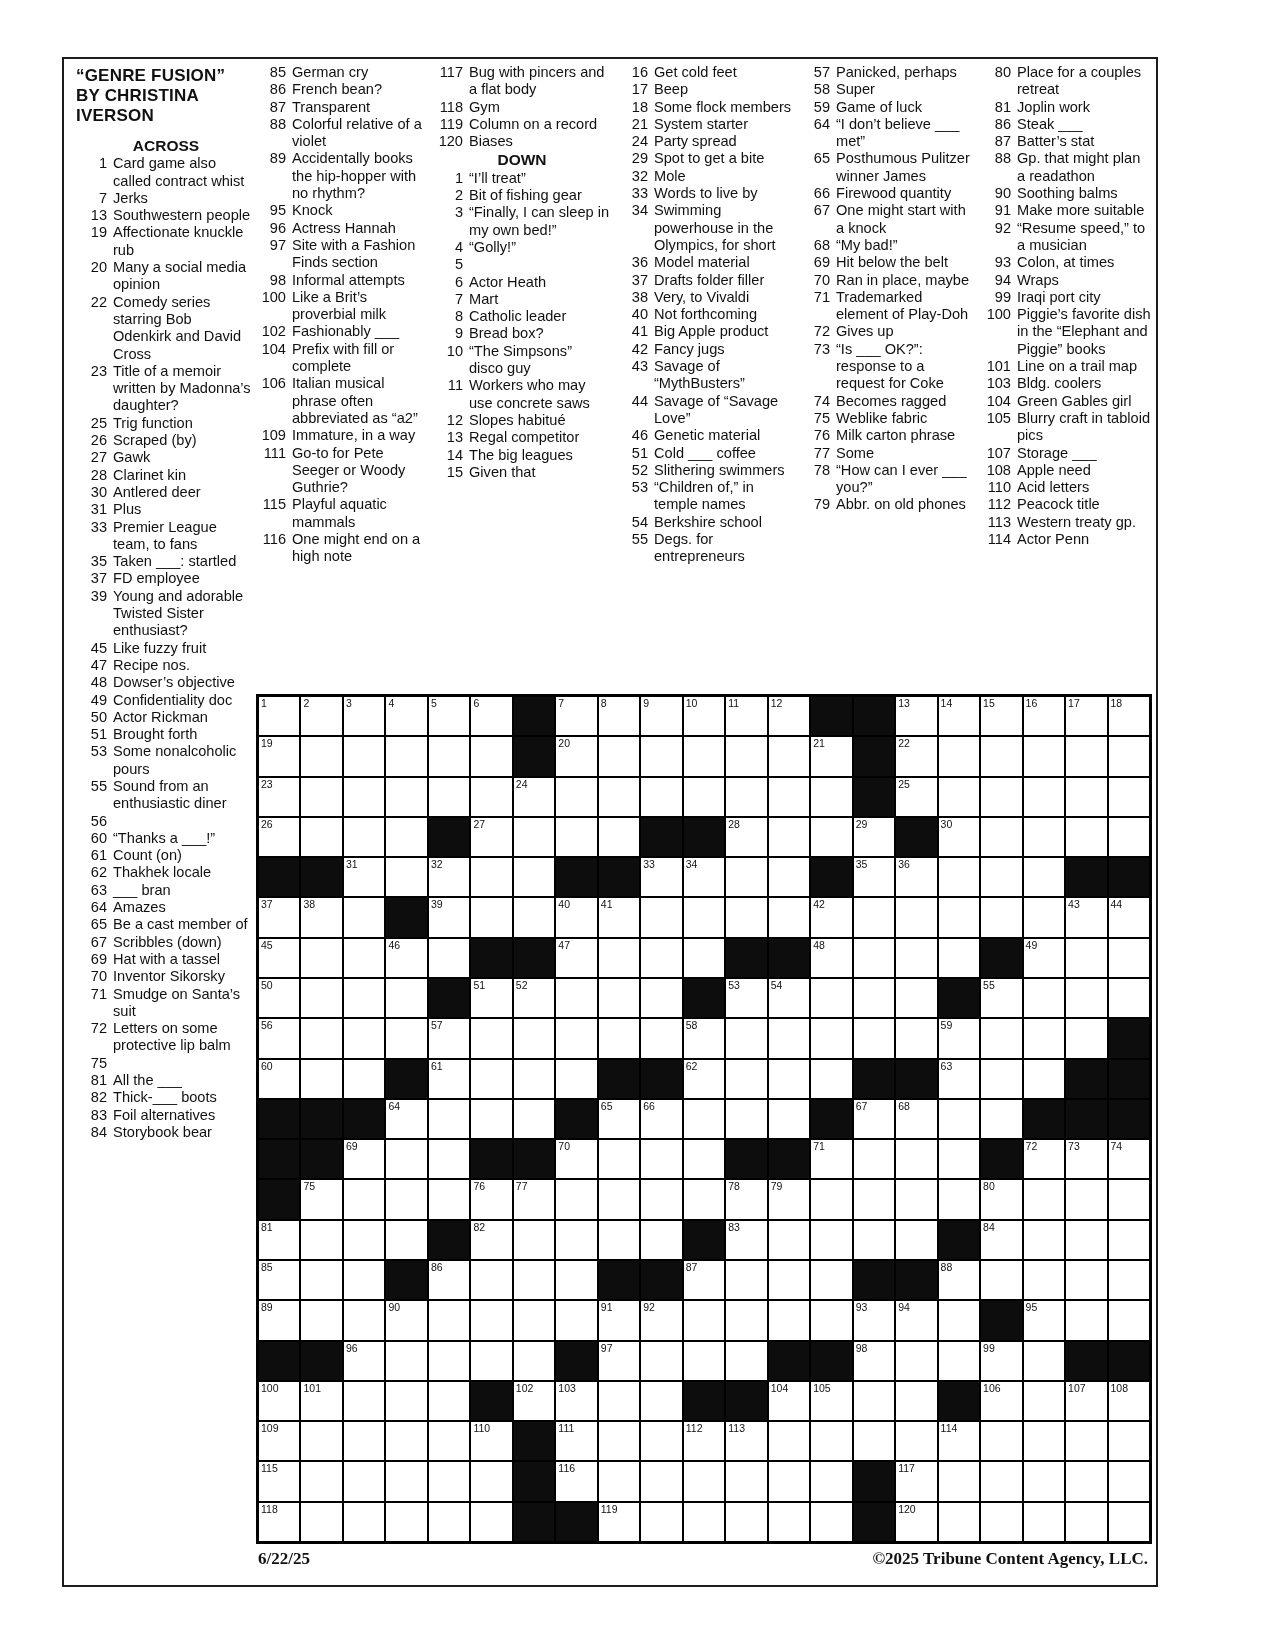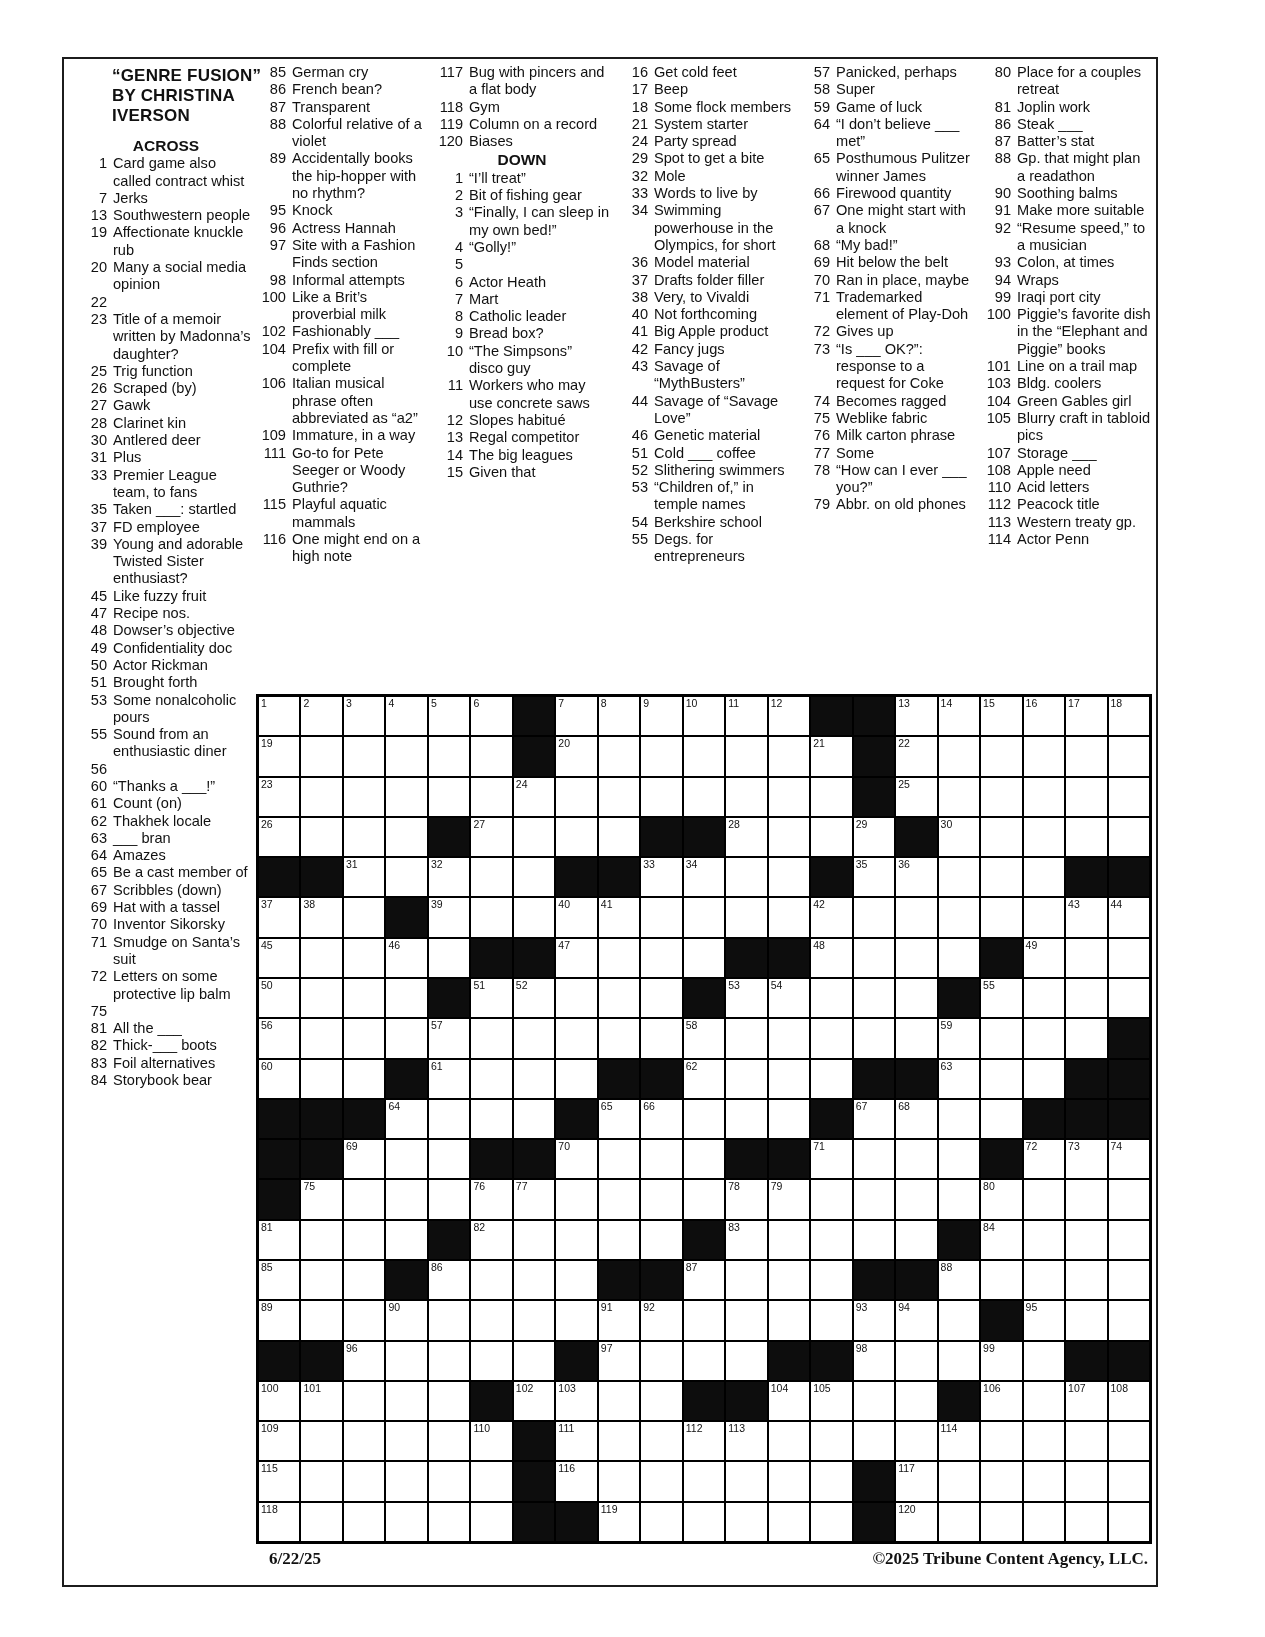--- a/index.html
+++ b/index.html
@@ -1,28 +1,28 @@
 <!DOCTYPE html>
 <html><head>
 <meta charset="utf-8">
 <style>
   html,body{margin:0;padding:0;background:#fff;}
   body{width:1265px;height:1637px;position:relative;font-family:"Liberation Sans",sans-serif;color:#111;}
   .frame{position:absolute;left:62px;top:57px;width:1092px;height:1526px;border:2px solid #1c1c1c;}
-  .title{position:absolute;left:76px;top:66px;width:182px;font-size:17px;line-height:20px;font-weight:bold;letter-spacing:.2px;margin-left:36px;}
+  .title{position:absolute;left:76px;top:66px;width:182px;font-size:17px;line-height:20px;font-weight:bold;letter-spacing:.2px;}
   .cluecol{position:absolute;font-size:14.6px;line-height:17.3px;}
   .sec-head{font-weight:bold;font-size:15.5px;text-align:center;width:160px;margin:1px 0 1px 10px;}
   .clue{display:flex;align-items:flex-start;}
   .cnum{flex:none;width:31px;text-align:right;padding-right:6px;}
   .ctext{flex:1;}
   #grid{position:absolute;left:256px;top:694px;width:892px;height:846px;display:grid;grid-template-columns:repeat(21,1fr);grid-template-rows:repeat(21,1fr);border:2px solid #000;background:#fff;}
   .cell{border:1px solid #000;position:relative;background:#fff;}
   .cell.black{background:#0d0d0d;border-color:#000;}
   .cell .num{position:absolute;top:0;left:2px;font-size:10.5px;line-height:12px;}
-  .date{position:absolute;left:269px;top:1549px;font-family:"Liberation Serif",serif;font-weight:bold;font-size:17px;}
+  .date{position:absolute;left:258px;top:1549px;font-family:"Liberation Serif",serif;font-weight:bold;font-size:17px;}
   .copyright{position:absolute;right:117px;top:1549px;font-family:"Liberation Serif",serif;font-weight:bold;font-size:17px;}
 </style>
 </head>
 <body>
 
 <div class="frame"></div>
 
 <div class="title">
   <div>“GENRE FUSION”</div>
   <div>BY CHRISTINA</div>
@@ -46,20 +46,21 @@
     <div class="clue">
       <span class="cnum">19</span>
       <span class="ctext">Affectionate knuckle rub</span>
     </div>
     <div class="clue">
       <span class="cnum">20</span>
       <span class="ctext">Many a social media opinion</span>
     </div>
     <div class="clue">
       <span class="cnum">22</span>
+      <span class="ctext">Comedy series starring Bob Odenkirk and David Cross</span>
     </div>
     <div class="clue">
       <span class="cnum">23</span>
       <span class="ctext">Title of a memoir written by Madonna’s daughter?</span>
     </div>
     <div class="clue">
       <span class="cnum">25</span>
       <span class="ctext">Trig function</span>
     </div>
     <div class="clue">

